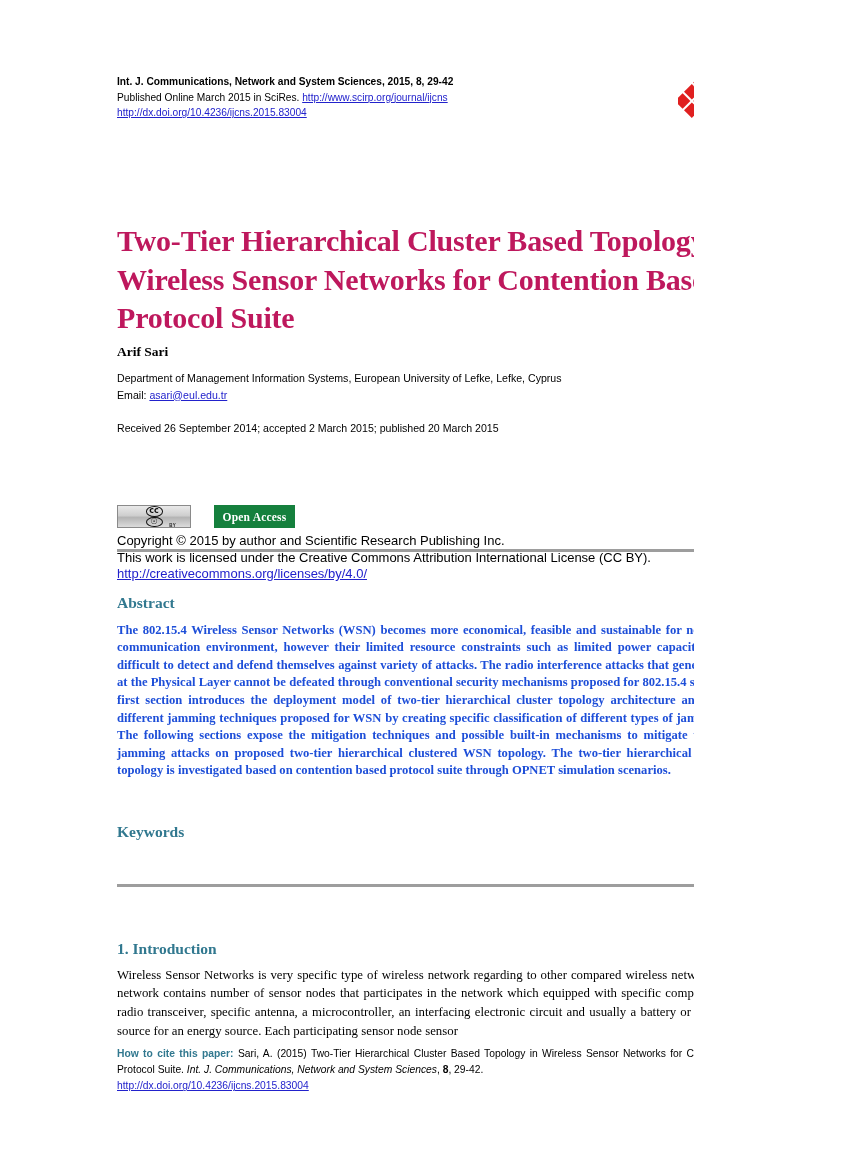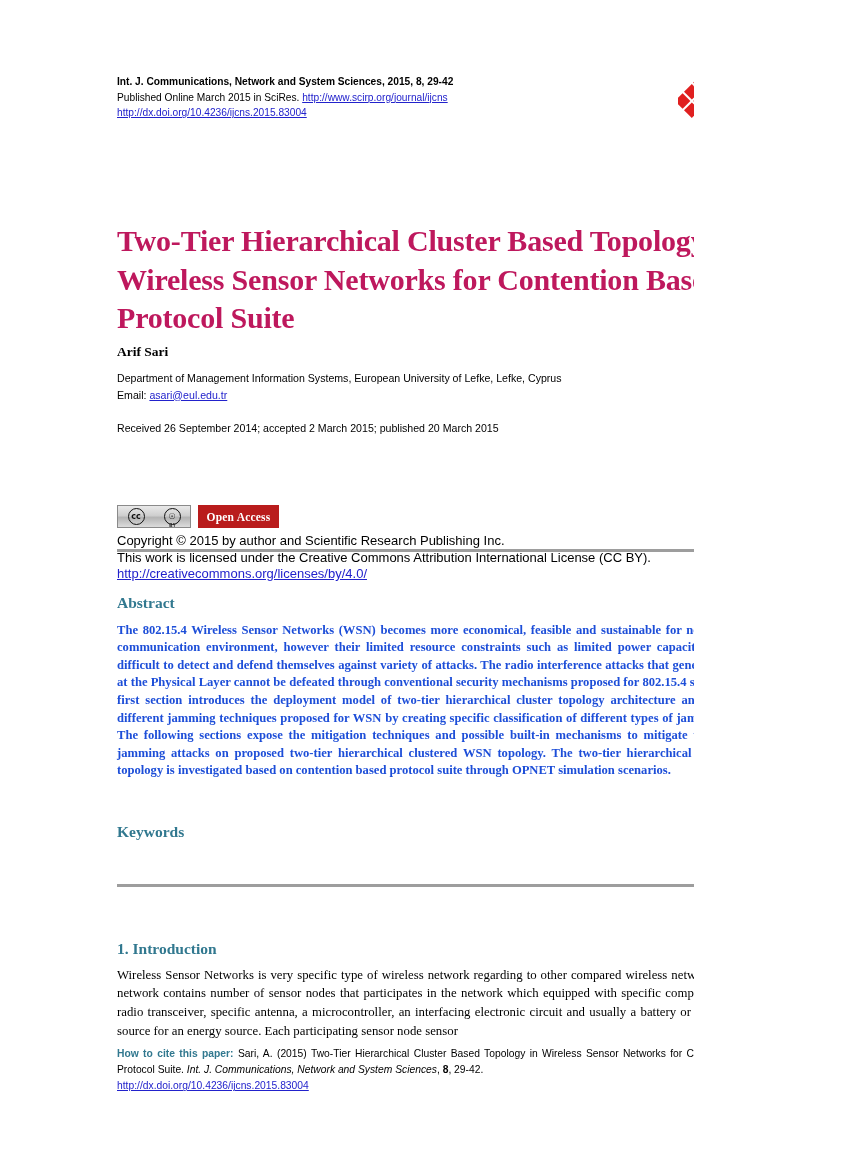--- a/index.html
+++ b/index.html
@@ -129,20 +129,21 @@
   .cc-badge {
     width: 74px;
     height: 23px;
     background: linear-gradient(to bottom, #e9e9e9 0%, #cfcfcf 45%, #b4b4b4 55%, #dcdcdc 100%);
     border: 1px solid #8a8a8a;
     box-sizing: border-box;
     display: flex;
     align-items: center;
     justify-content: space-around;
     position: relative;
+    flex-direction: column;
   }
   .cc-circle {
     width: 15px; height: 15px;
     border-radius: 50%;
     border: 1.6px solid #111;
     background: transparent;
     display: flex;
     align-items: center;
     justify-content: center;
     font-family: "DejaVu Sans", sans-serif;
@@ -154,24 +155,24 @@
   .cc-by-label {
     position: absolute;
     bottom: -1px;
     right: 14px;
     font-size: 4.5px;
     font-weight: bold;
     color: #222;
     letter-spacing: 0.3px;
   }
   .oa-badge {
-    margin-left: 7px;
+    margin-left: 23px;
     width: 81px;
     height: 23px;
-    background: #b91c1c;
+    background: #15803d;
     color: #ffffff;
     font-family: "Liberation Serif", serif;
     font-weight: bold;
     font-size: 11.5px;
     display: flex;
     align-items: center;
     justify-content: center;
     letter-spacing: 0.2px;
   }
 

